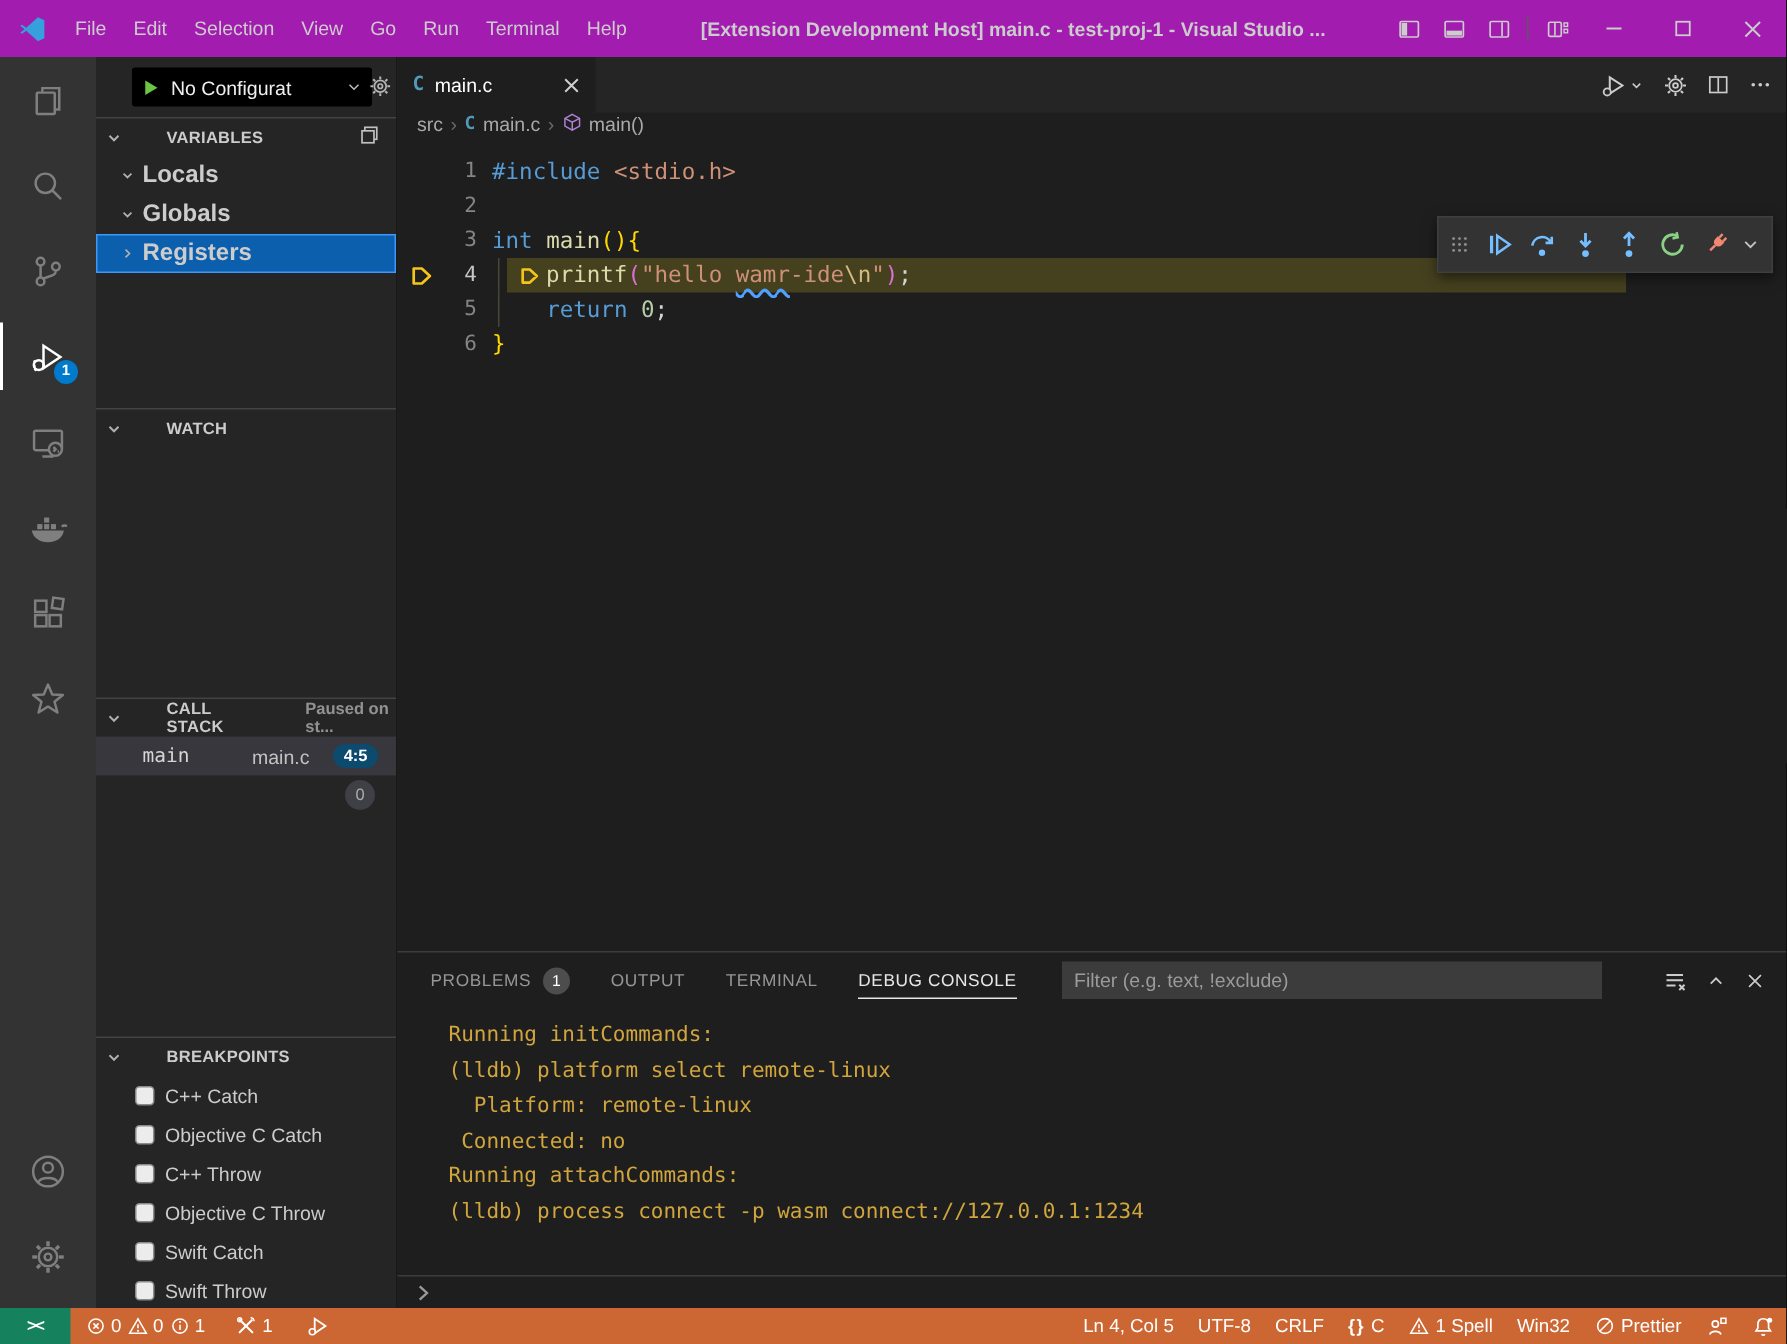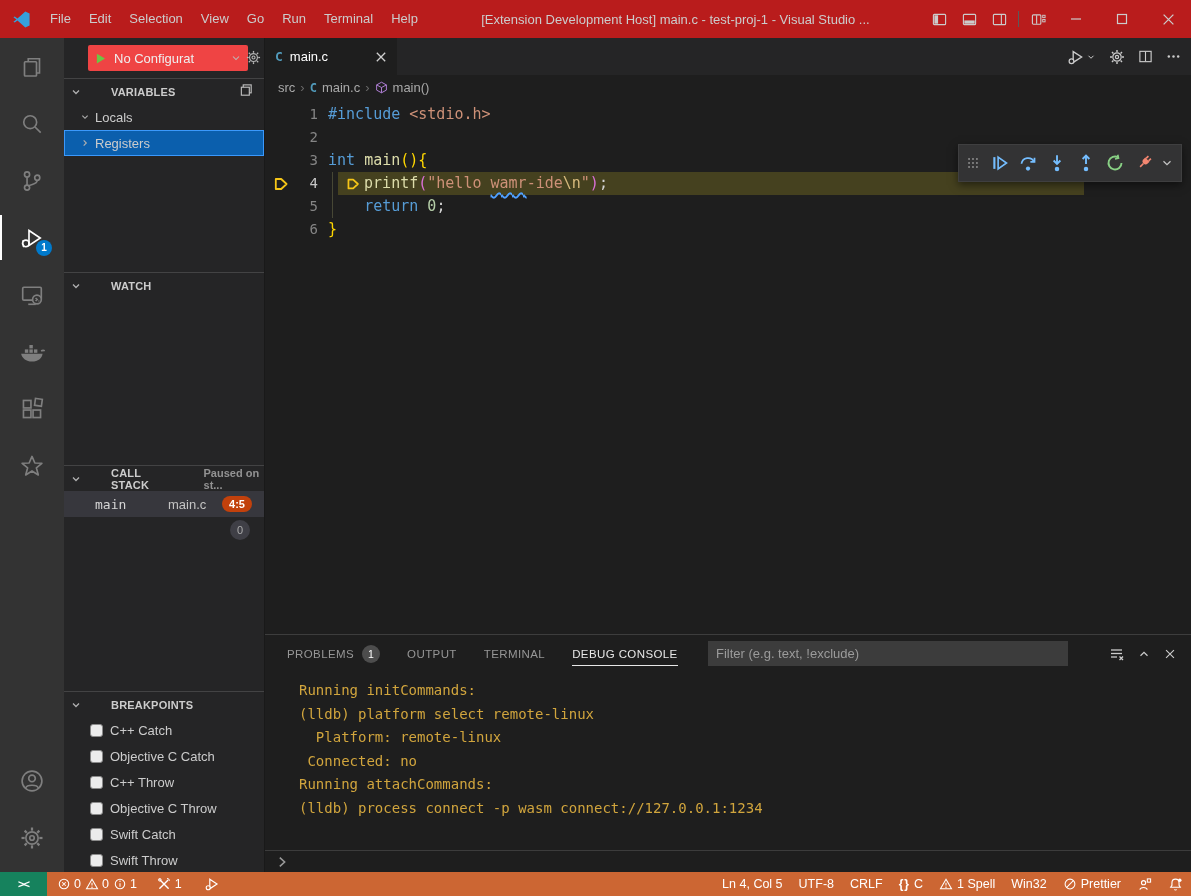--- a/index.html
+++ b/index.html
@@ -2,27 +2,27 @@
 <html><head>
 <meta charset="utf-8">
 <style>
   *{margin:0;padding:0;box-sizing:border-box;}
   html,body{background:#000;}
   .app{position:relative;width:1191px;height:896px;overflow:hidden;background:#1e1e1e;
        font-family:"Liberation Sans",sans-serif;color:#cccccc;-webkit-font-smoothing:antialiased;}
   svg{display:block;}
 
   
-  .titlebar{position:absolute;left:0;top:0;width:100%;height:38px;background:#b91c1c;
+  .titlebar{position:absolute;left:0;top:0;width:100%;height:38px;background:#a21caf;
             display:flex;align-items:center;}
   .logo{margin:0 10px 0 12px;}
   .menu-bar{display:flex;align-items:center;height:100%;}
   .menu-item{padding:0 9px;font-size:13px;color:#cccccc;line-height:38px;cursor:default;}
   .window-title{flex:1;text-align:center;font-size:13px;color:#cccccc;white-space:nowrap;
-                overflow:hidden;text-overflow:ellipsis;padding:0 8px;}
+                overflow:hidden;text-overflow:ellipsis;padding:0 8px;font-weight:bold;}
   .window-controls{display:flex;align-items:center;height:100%;}
   .wc{width:30px;height:100%;display:flex;align-items:center;justify-content:center;color:#cccccc;}
   .wc.wide{width:46px;}
   .wc-sep{width:1px;height:16px;background:#5a5a5a;margin:0 4px;}
 
   
   .body{position:absolute;left:0;top:38px;width:100%;height:834px;}
 
   
   .activitybar{position:absolute;left:0;top:0;width:64px;height:100%;background:#333333;}
@@ -31,52 +31,52 @@
   .ab-item{position:relative;width:64px;height:57px;display:flex;align-items:center;justify-content:center;color:#7f7f7f;}
   .ab-item.active{color:#ffffff;}
   .ab-item.active::before{content:"";position:absolute;left:0;top:6px;bottom:6px;width:2px;background:#ffffff;}
   .ab-badge{position:absolute;right:12px;bottom:10px;min-width:16px;height:16px;border-radius:9px;
             background:#007acc;color:#fff;font-size:10px;line-height:16px;text-align:center;font-weight:bold;}
 
   
   .sidebar{position:absolute;left:64px;top:0;width:201px;height:100%;background:#252526;border-right:1px solid #191919;}
   .sb-sec{position:absolute;left:0;right:0;border-top:1px solid rgba(204,204,204,.18);overflow:hidden;}
   .sb-toolbar{position:absolute;top:0;left:0;right:0;height:40px;display:flex;align-items:center;}
-  .cfg-dropdown{position:absolute;left:24px;top:7px;width:160px;height:26px;background:#ef4444;border-radius:2px;
+  .cfg-dropdown{position:absolute;left:24px;top:7px;width:160px;height:26px;background:#000000;border-radius:2px;
                 display:flex;align-items:center;padding:0 6px;}
   .cfg-label{flex:1;font-size:13px;color:#efefef;white-space:nowrap;overflow:hidden;margin-left:7px;}
   .cfg-gear{position:absolute;right:3px;top:12px;color:#b6b6b6;}
   .sec-header{height:25px;display:flex;align-items:center;padding-left:4px;font-size:11px;font-weight:bold;color:#cccccc;position:relative;gap:25px;}
   .sec-title{margin-left:2px;letter-spacing:.2px;}
   .sec-status{margin-left:12px;font-size:11px;font-weight:bold;color:rgba(204,204,204,.65);}
   .sec-action{position:absolute;right:10px;top:4px;color:#c0c0c0;}
-  .tree-row{height:26px;display:flex;align-items:center;padding-left:14px;font-size:13px;font-weight:400;color:#cccccc;position:relative;}
+  .tree-row{height:26px;display:flex;align-items:center;padding-left:14px;font-size:16px;font-weight:700;color:#cccccc;position:relative;}
   .tree-row .chev{color:#b0b0b0;margin-right:3px;}
   .tree-row.selected{background:#0b5fad;outline:1px solid #3b99fc;outline-offset:-1px;}
   .frame-row{height:26px;background:#37373d;display:flex;align-items:center;font-size:13px;color:#d6d6d6;position:relative;}
   .frame-fn{font-family:"DejaVu Sans Mono",monospace;margin-left:31px;}
   .frame-file{position:absolute;left:104px;color:#c3c3c3;}
-  .frame-badge{position:absolute;right:12px;background:#c2410c;color:#fff;font-size:11px;border-radius:9px;
+  .frame-badge{position:absolute;right:12px;background:#0c4a6e;color:#fff;font-size:11px;border-radius:9px;
                padding:2px 7px;font-weight:bold;margin-left:47px;}
   .thread-badge-row{height:26px;position:relative;}
   .thread-badge{position:absolute;right:14px;top:3px;width:20px;height:20px;border-radius:50%;background:#3f3f46;
                 color:#ababab;font-size:11px;display:flex;align-items:center;justify-content:center;}
   .bp-row{height:26px;display:flex;align-items:center;padding-left:26px;font-size:13px;color:#cccccc;}
   .bp-check{width:13px;height:13px;background:#ececec;border-radius:3px;margin-right:7px;border:1px solid #8a8a8a;}
 
   
   .editor{position:absolute;left:265px;top:0;right:0;height:100%;background:#1e1e1e;}
   .tabs-row{height:37px;background:#252526;display:flex;align-items:stretch;position:relative;}
   .tab{width:133px;background:#1e1e1e;display:flex;align-items:center;padding:0 10px;border-right:1px solid #252526;}
   .tab-licon{font-family:"DejaVu Sans Mono",monospace;font-weight:bold;font-size:13px;color:#519aba;margin-right:7px;}
   .tab-label{font-size:13px;color:#ffffff;flex:1;}
   .tab-close{color:#d0d0d0;margin-left:6px;}
   .editor-actions{position:absolute;right:10px;top:0;height:37px;display:flex;align-items:center;gap:13px;color:#cccccc;}
   .ea-run{display:flex;align-items:center;gap:1px;}
-  .breadcrumbs{height:25px;display:flex;align-items:center;padding-left:13px;font-size:13px;color:#a9a9a9;gap:5px;}
+  .breadcrumbs{height:25px;display:flex;padding-left:13px;font-size:13px;color:#a9a9a9;gap:5px;}
   .bc-sep{color:#6a6a6a;font-size:13px;}
   .bc-c{font-family:"DejaVu Sans Mono",monospace;font-weight:bold;font-size:12px;color:#519aba;}
   .bc-cube{color:#b180d7;}
 
   .code-area{position:absolute;left:0;right:0;top:62px;height:503px;background:#1e1e1e;overflow:hidden;
              font-family:"DejaVu Sans Mono",monospace;font-size:15px;}
   .code-lines{padding-top:3px;}
   .code-line{height:23px;line-height:23px;display:flex;position:relative;}
   .hl-band{position:absolute;left:73px;width:746px;top:0;bottom:0;background:#45411f;}
   .glyph{width:24px;position:relative;z-index:1;display:flex;align-items:center;justify-content:flex-end;}
@@ -362,20 +362,28 @@
         </div>
         <div>
             <div class="tree-row">
               <span class="chev">
                 <svg width="14" height="14" viewBox="0 0 16 16">
                   <path d="M5 6.5l3 3 3-3" fill="none" stroke="#b0b0b0" stroke-width="1.3"></path>
                 </svg>
               </span>
               <span>Locals</span>
             </div>
+            <div class="tree-row">
+              <span class="chev">
+                <svg width="14" height="14" viewBox="0 0 16 16">
+                  <path d="M5 6.5l3 3 3-3" fill="none" stroke="#b0b0b0" stroke-width="1.3"></path>
+                </svg>
+              </span>
+              <span>Globals</span>
+            </div>
             <div class="tree-row selected">
               <span class="chev">
                 <svg width="14" height="14" viewBox="0 0 16 16">
                   <path d="M6.5 5l3 3-3 3" fill="none" stroke="#b0b0b0" stroke-width="1.3"></path>
                 </svg>
               </span>
               <span>Registers</span>
             </div>
           </div>
       </section>

